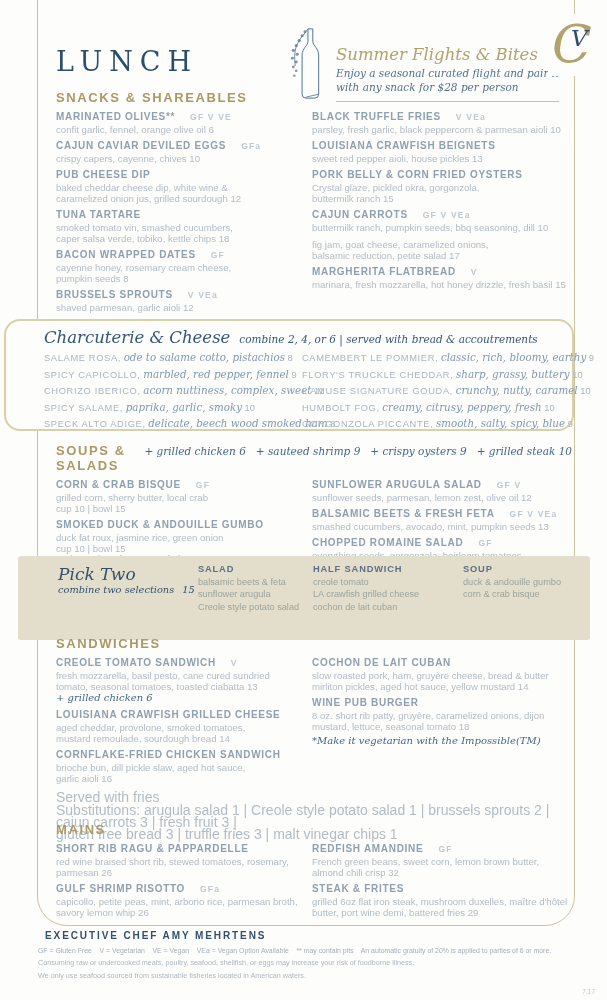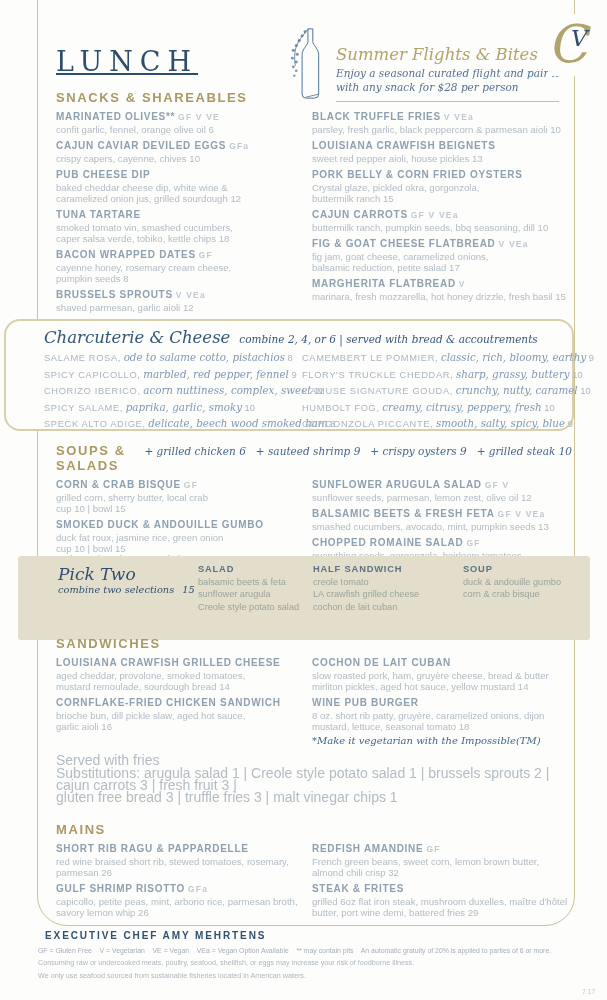--- a/index.html
+++ b/index.html
@@ -2,41 +2,41 @@
 <html><head>
 <meta charset="utf-8">
 <style>
   html,body{margin:0;padding:0;background:#e8e8e8;}
   .page{position:relative;width:607px;height:1000px;background:#fdfdfb;overflow:hidden;
         font-family:"Liberation Sans",sans-serif;}
   .frame{position:absolute;left:37px;top:-60px;width:536px;height:984px;
          border:1.5px solid #cdc29c;border-radius:30px;pointer-events:none;}
   
   .lunch-title{position:absolute;left:56px;top:46px;font-family:"DejaVu Serif",serif;
-               font-size:27px;letter-spacing:7px;color:#2d4d6e;text-decoration:underline;}
+               font-size:27px;letter-spacing:7px;color:#2d4d6e;}
   .promo{position:absolute;left:286px;top:24px;display:flex;align-items:flex-end;}
   .promo-svg{width:40px;height:78px;}
   .promo-text{margin-left:10px;padding-bottom:7px;border-bottom:1px solid #b9c2cb;min-width:168px;}
   .promo-title{font-family:"DejaVu Serif",serif;font-style:italic;font-size:16.5px;color:#b3a26b;margin-bottom:2px;}
   .promo-line{font-family:"DejaVu Serif",serif;font-style:italic;font-size:10.5px;color:#53718f;line-height:1.35;}
   .logo{position:absolute;left:548px;top:14px;width:50px;height:62px;background:#fdfdfb;}
   .logo-c{font-family:"DejaVu Serif",serif;font-style:italic;font-size:52px;color:#b1a26e;line-height:60px;margin-left:4px;}
   .logo-v{position:absolute;left:23px;top:11px;font-family:"DejaVu Serif",serif;font-style:italic;
           font-size:23px;color:#2d4d6e;}
   
   .section{position:absolute;left:56px;width:516px;}
   .sec-head{font-size:13px;font-weight:bold;letter-spacing:1.6px;color:#ab9965;margin-bottom:6px;display:flex;align-items:baseline;}
   .addons{font-family:"DejaVu Serif",serif;font-style:italic;font-weight:normal;font-size:10.5px;
           letter-spacing:0;color:#46648a;margin-left:10px;white-space:pre;}
   .cols{display:flex;}
   .col-l{width:252px;flex:none;}
   .col-r{width:260px;flex:none;margin-left:4px;}
   .item{margin-bottom:5px;}
   .iname{font-size:10px;font-weight:bold;letter-spacing:.07em;color:#8fa0b0;line-height:12px;}
-  .tags{font-size:8.5px;font-weight:bold;color:#bfc9d2;letter-spacing:.14em;margin-left:3px;}
+  .tags{font-size:8.5px;font-weight:bold;color:#bfc9d2;letter-spacing:.14em;margin-left:15px;}
   .desc{font-size:9.6px;color:#b2bcc5;line-height:11px;white-space:pre-line;padding-top:1px;}
   .note{font-size:9.3px;font-style:italic;color:#aeb8c1;line-height:11px;white-space:pre-line;}
   .note-serif{font-family:"DejaVu Serif",serif;font-style:italic;font-size:10px;color:#46648a;line-height:12px;white-space:pre-line;}
   .plain{font-size:14px;color:#b2bcc5;line-height:12px;margin-top:6px;white-space:pre-line;}
   
   .charc-box{position:absolute;left:4px;top:319px;width:570px;height:112px;box-sizing:border-box;
              border:2px solid #d9cfa8;border-radius:16px;padding:7px 14px 6px 38px;background:#fdfdfb;}
   .charc-head-row{display:flex;align-items:baseline;margin-bottom:3px;}
   .charc-head{font-family:"DejaVu Serif",serif;font-style:italic;font-size:16.5px;color:#35557a;}
   .charc-sub{font-family:"DejaVu Serif",serif;font-style:italic;font-size:10.5px;color:#35557a;margin-left:9px;}
@@ -152,21 +152,20 @@
         <div class="item">
           <div class="iname"><span>PORK BELLY &amp; CORN FRIED OYSTERS</span><span class="tags"></span></div>
           <div class="desc">Crystal glaze, pickled okra, gorgonzola,
 buttermilk ranch 15</div>
         </div>
         <div class="item">
           <div class="iname"><span>CAJUN CARROTS</span><span class="tags">GF V VEa</span></div>
           <div class="desc">buttermilk ranch, pumpkin seeds, bbq seasoning, dill 10</div>
         </div>
         <div class="item">
-          <div class="iname"><span>FIG &amp; GOAT CHEESE FLATBREAD</span><span class="tags">V VEa</span></div>
           <div class="desc">fig jam, goat cheese, caramelized onions,
 balsamic reduction, petite salad 17</div>
         </div>
         <div class="item">
           <div class="iname"><span>MARGHERITA FLATBREAD</span><span class="tags">V</span></div>
           <div class="desc">marinara, fresh mozzarella, hot honey drizzle, fresh basil 15</div>
         </div>
       </div>
     </div>
   </div>
@@ -254,20 +253,26 @@
       <div class="pick-col-items">duck &amp; andouille gumbo
 corn &amp; crab bisque</div>
     </div>
   </div>
 
   <div class="section" style="top:636px">
     <div class="sec-head">SANDWICHES</div>
     <div class="cols">
       <div class="col-l">
         <div class="item">
+          <div class="iname"><span>CREOLE TOMATO SANDWICH</span><span class="tags">V</span></div>
+          <div class="desc">fresh mozzarella, basil pesto, cane cured sundried
+tomato, seasonal tomatoes, toasted ciabatta  13</div>
+          <div class="note-serif">+ grilled chicken 6</div>
+        </div>
+        <div class="item">
           <div class="iname"><span>LOUISIANA CRAWFISH GRILLED CHEESE</span><span class="tags"></span></div>
           <div class="desc">aged cheddar, provolone, smoked tomatoes,
 mustard remoulade, sourdough bread 14</div>
         </div>
         <div class="item">
           <div class="iname"><span>CORNFLAKE-FRIED CHICKEN SANDWICH</span><span class="tags"></span></div>
           <div class="desc">brioche bun, dill pickle slaw, aged hot sauce,
 garlic aioli 16</div>
         </div>
       </div>

